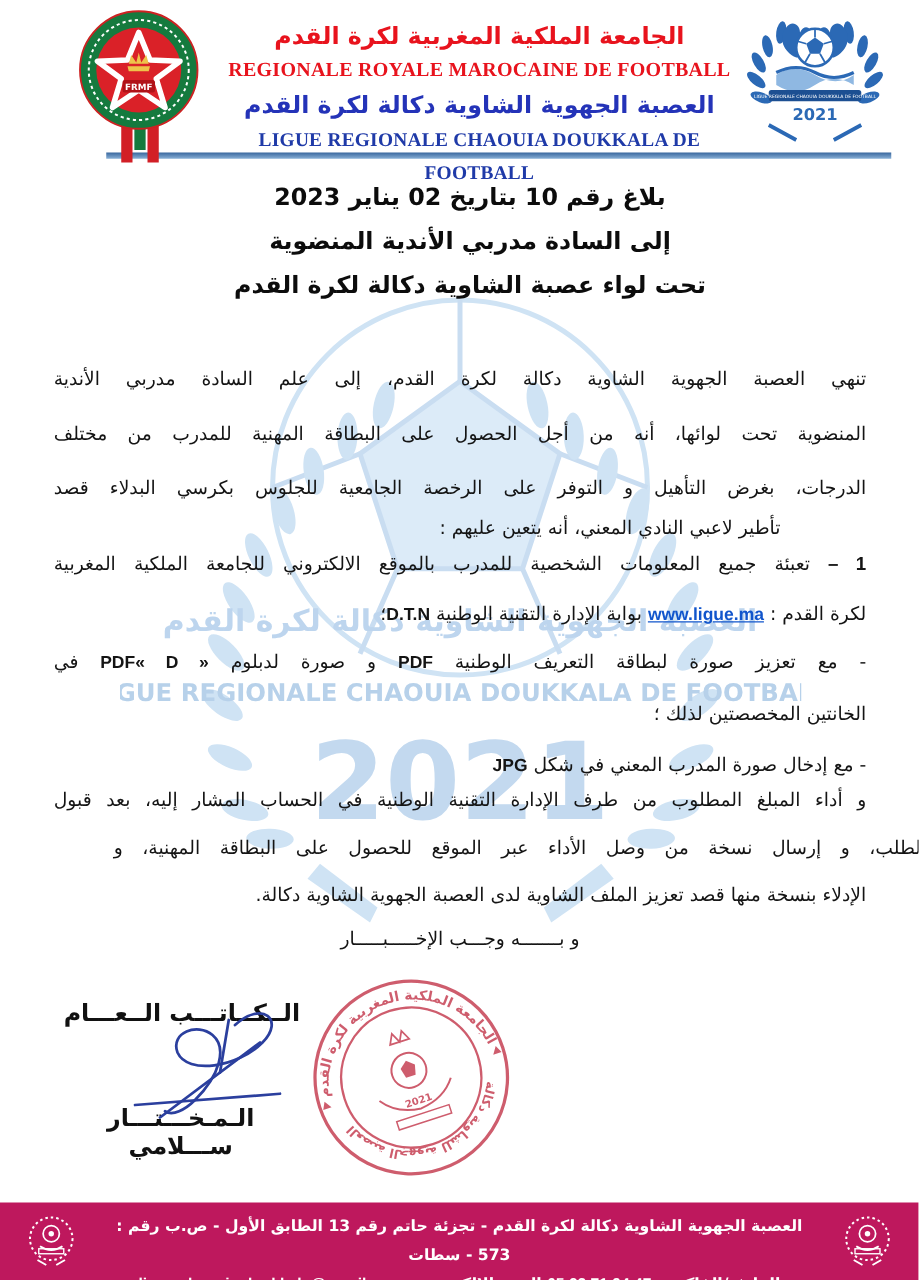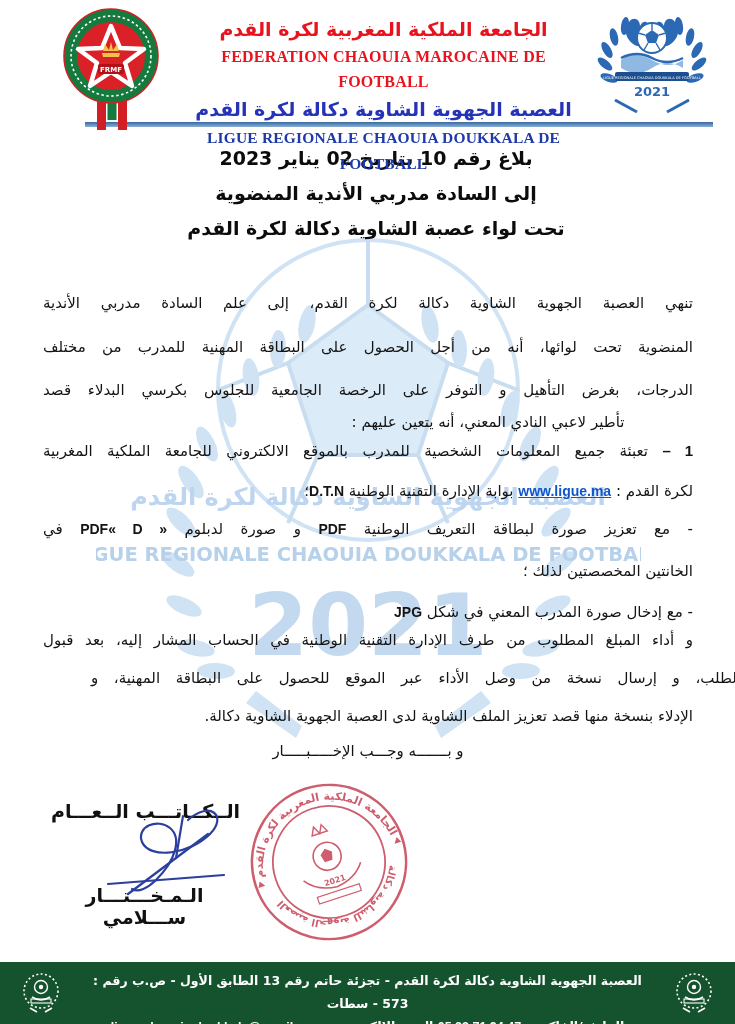--- a/index.html
+++ b/index.html
@@ -35,21 +35,21 @@
        font-family:"Liberation Sans",sans-serif;font-size:14px;direction:ltr;unicode-bidi:isolate;}
   .numb{font-weight:bold;font-family:"Liberation Sans",sans-serif;}
   
   .sig-title{position:absolute;top:800px;left:48px;width:195px;text-align:center;direction:rtl;
              font-size:19px;font-weight:bold;color:#111;z-index:2;}
   .sig-name{position:absolute;top:884px;left:42px;width:205px;text-align:center;direction:rtl;
             font-size:19px;font-weight:bold;color:#111;z-index:2;}
   .sig-scribble{position:absolute;top:796px;left:90px;z-index:3;}
   .stamp{position:absolute;top:776px;left:243px;z-index:3;opacity:.88;}
   
-  .footer{position:absolute;left:0;right:0;bottom:0;height:62px;background:#14532d;z-index:5;}
+  .footer{position:absolute;left:0;right:0;bottom:0;height:62px;background:#be185d;z-index:5;}
   .f-text{position:absolute;left:85px;right:85px;top:7px;text-align:center;color:#ffffff;
           direction:rtl;font-weight:bold;font-size:12.5px;line-height:23px;}
   .f-lat{font-family:"Liberation Sans",sans-serif;font-weight:bold;}
   .f-logo{position:absolute;top:8px;}
   .f-logo.l{left:18px;} .f-logo.r{right:18px;}
   svg text{font-family:"DejaVu Sans",sans-serif;}
 </style>
 </head>
 <body>
 
@@ -102,21 +102,21 @@
     <circle cx="75" cy="50" r="40" fill="none" stroke="#ffffff" stroke-width="1.6" stroke-dasharray="2.5 2.5"></circle>
     <circle cx="75" cy="50" r="34" fill="#da2128"></circle>
     <path d="M75,20 L84,42 L108,43 L89,57 L96,80 L75,66 L54,80 L61,57 L42,43 L66,42 Z" fill="none" stroke="#ffffff" stroke-width="4.5" stroke-linejoin="round"></path>
     <path d="M67,45 L69,38 L73,44 L75,36 L77,44 L81,38 L83,45 Z M66,47 L84,47 L83,51 L67,51 Z" fill="#eec34a"></path>
     <rect x="62" y="58" width="26" height="10" rx="2" fill="#b11218"></rect>
     <text x="75" y="66" text-anchor="middle" font-size="7" font-weight="bold" fill="#ffffff">FRMF</text>
   </svg>
 
   <div class="hdr-center">
     <div class="h-ar-red">الجامعة الملكية المغربية لكرة القدم</div>
-    <div class="h-fr-red">FEDERATION CHAOUIA MAROCAINE DE FOOTBALL</div>
+    <div class="h-fr-red">REGIONALE ROYALE MAROCAINE DE FOOTBALL</div>
     <div class="h-ar-blue">العصبة الجهوية الشاوية دكالة لكرة القدم</div>
     <div class="h-fr-blue">LIGUE REGIONALE CHAOUIA DOUKKALA DE FOOTBALL</div>
   </div>
 
   <svg class="emblem" width="130" height="106" viewBox="0 0 130 106">
     <g fill="#2b69b5">
       <ellipse cx="22" cy="66" rx="4" ry="9" transform="rotate(-70 22 66)"></ellipse>
       <ellipse cx="18" cy="52" rx="4" ry="9" transform="rotate(-50 18 52)"></ellipse>
       <ellipse cx="20" cy="38" rx="4" ry="9" transform="rotate(-30 20 38)"></ellipse>
       <ellipse cx="27" cy="25" rx="4" ry="9" transform="rotate(-12 27 25)"></ellipse>

